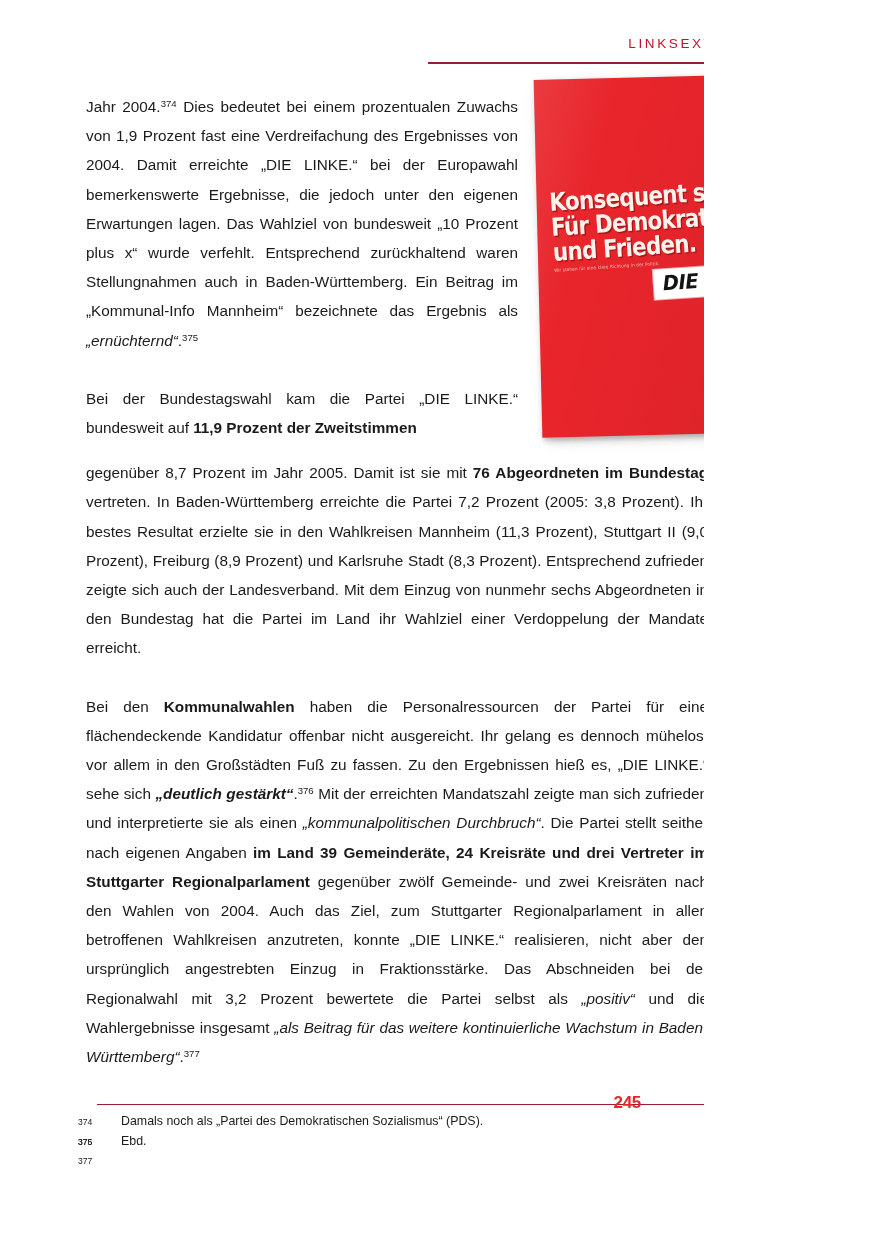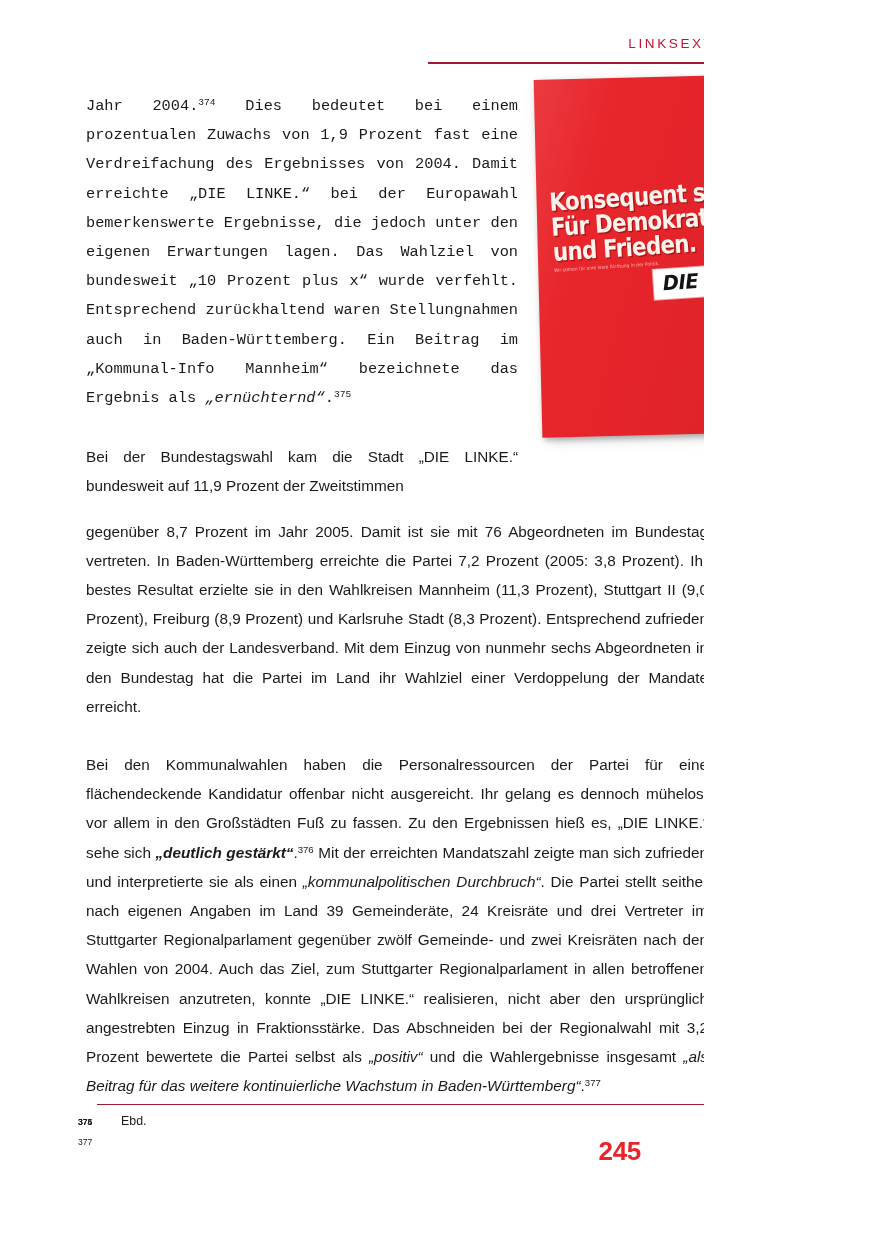--- a/index.html
+++ b/index.html
@@ -66,31 +66,31 @@
   }
   .para {
     font-size: 15.3px;
     line-height: 29.2px;
     text-align: justify;
     text-justify: inter-word;
     margin: 0;
     hyphens: manual;
   }
   .para + .para { margin-top: 29px; }
-  .para b, .para strong { font-weight: normal; }
+  .para b, .para strong { font-weight: bold; }
   .para i, .para em { font-style: italic; }
   .bi { font-weight: bold; font-style: italic; }
   sup {
     font-size: 9.6px;
     line-height: 0;
     vertical-align: 0.55em;
   }
 
   
-  #para-1 { width: 432px; font-family: Liberation Mono, monospace; }
+  #para-1 { width: 432px; }
   #para-2-head { width: 432px; }
   #para-2-rest { width: 622px; margin-top: 16px; }
 
   
   #poster-wrap {
     position: absolute;
     left: 534px;
     top: 72px;
     width: 258px;
     height: 378px;
@@ -209,22 +209,22 @@
     left: 0;
     top: 1px;
     font-size: 8.6px;
     color: #1a1a1a;
     width: 22px;
     text-align: left;
   }
   #page-number {
     position: absolute;
     right: 63px;
-    top: 1136px;
-    font-size: 26px;
+    top: 1093px;
+    font-size: 17px;
     font-weight: bold;
     color: #e8252b;
     letter-spacing: -0.3px;
   }
 </style>
 </head>
 <body>
 
 <div id="page">
 
@@ -248,32 +248,33 @@
       <div id="poster-logo">
         <span id="poster-logo-text">DIE LiNKE.</span>
       </div>
     </div>
   </div>
 
   <div id="content">
 
     <p class="para" id="para-1"><span>Jahr 2004.</span><sup>374</sup><span> Dies bedeutet bei einem prozentualen Zuwachs von 1,9 Prozent fast eine Verdreifachung des Ergebnisses von 2004. Damit erreichte „DIE LINKE.“ bei der Europawahl bemerkenswerte Ergebnisse, die jedoch unter den eigenen Erwartungen lagen. Das Wahlziel von bundesweit „10 Prozent plus x“ wurde verfehlt. Entsprechend zurückhaltend waren Stellungnahmen auch in Baden-Württemberg. Ein Beitrag im „Kommunal-Info Mannheim“ bezeichnete das Ergebnis als </span><i>„ernüchternd“</i><span>.</span><sup>375</sup></p>
 
-    <p class="para" id="para-2-head"><span>Bei der Bundestagswahl kam die Stadt „DIE LINKE.“ bundesweit auf </span><b>11,9 Prozent der Zweitstimmen</b></p>
+    <p class="para" id="para-2-head"><span>Bei der Bundestagswahl kam die Partei „DIE LINKE.“ bundesweit auf </span><b>11,9 Prozent der Zweitstimmen</b></p>
 
     <p class="para" id="para-2-rest"><span> gegenüber 8,7 Prozent im Jahr 2005. Damit ist sie mit </span><b>76 Abgeordneten im Bundestag</b><span> vertreten. In Baden-Württemberg erreichte die Partei 7,2 Prozent (2005: 3,8 Prozent). Ihr bestes Resultat erzielte sie in den Wahlkreisen Mannheim (11,3 Prozent), Stuttgart II (9,0 Prozent), Freiburg (8,9 Prozent) und Karlsruhe Stadt (8,3 Prozent). Entsprechend zufrieden zeigte sich auch der Landesverband. Mit dem Einzug von nunmehr sechs Abgeordneten in den Bundestag hat die Partei im Land ihr Wahlziel einer Verdoppelung der Mandate erreicht.</span></p>
 
     <p class="para" id="para-3"><span>Bei den </span><b>Kommunalwahlen</b><span> haben die Personalressourcen der Partei für eine flächendeckende Kandidatur offenbar nicht ausgereicht. Ihr gelang es dennoch mühelos, vor allem in den Großstädten Fuß zu fassen. Zu den Ergebnissen hieß es, „DIE LINKE.“ sehe sich </span><span class="bi">„deutlich gestärkt“</span><span>.</span><sup>376</sup><span> Mit der erreichten Mandatszahl zeigte man sich zufrieden und interpretierte sie als einen </span><i>„kommunalpolitischen Durchbruch“</i><span>. Die Partei stellt seither nach eigenen Angaben </span><b>im Land 39 Gemeinderäte, 24 Kreisräte und drei Vertreter im Stuttgarter Regionalparlament</b><span> gegenüber zwölf Gemeinde- und zwei Kreisräten nach den Wahlen von 2004. Auch das Ziel, zum Stuttgarter Regionalparlament in allen betroffenen Wahlkreisen anzutreten, konnte „DIE LINKE.“ realisieren, nicht aber den ursprünglich angestrebten Einzug in Fraktionsstärke. Das Abschneiden bei der Regionalwahl mit 3,2 Prozent bewertete die Partei selbst als </span><i>„positiv“</i><span> und die Wahlergebnisse insgesamt </span><i>„als Beitrag für das weitere kontinuierliche Wachstum in Baden-Württemberg“</i><span>.</span><sup>377</sup></p>
 
   </div>
 
   <div id="footnote-rule"></div>
   <div id="footnotes">
     <div class="fn">
       <span class="fn-num">374</span>
+      <span>Damals noch als „Partei des Demokratischen Sozialismus“ (PDS).</span>
     </div>
     <div class="fn">
       <span class="fn-num">375</span>
     </div>
     <div class="fn">
       <span class="fn-num">376</span>
       <span>Ebd.</span>
     </div>
     <div class="fn">
       <span class="fn-num">377</span>

